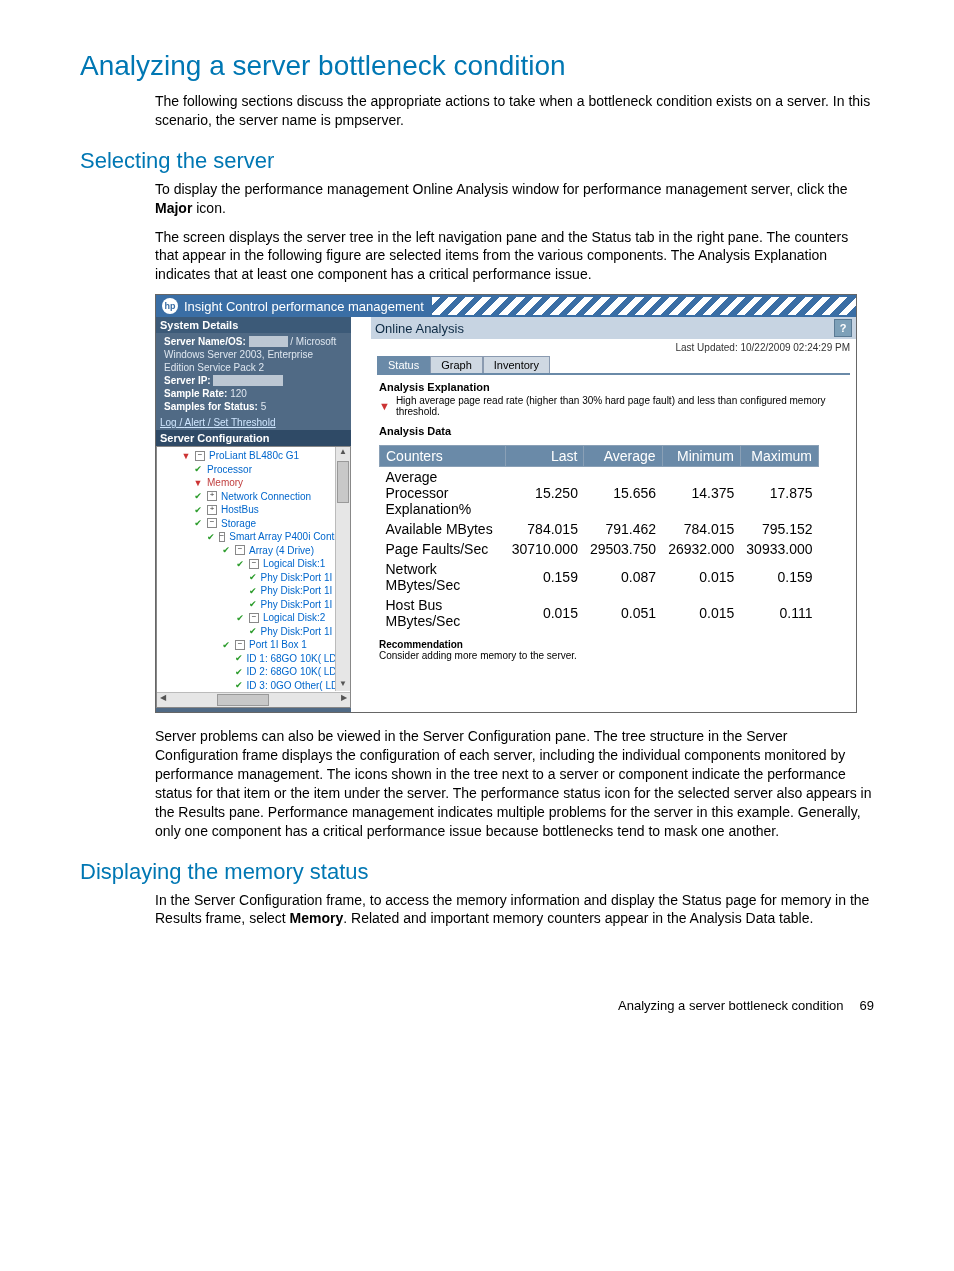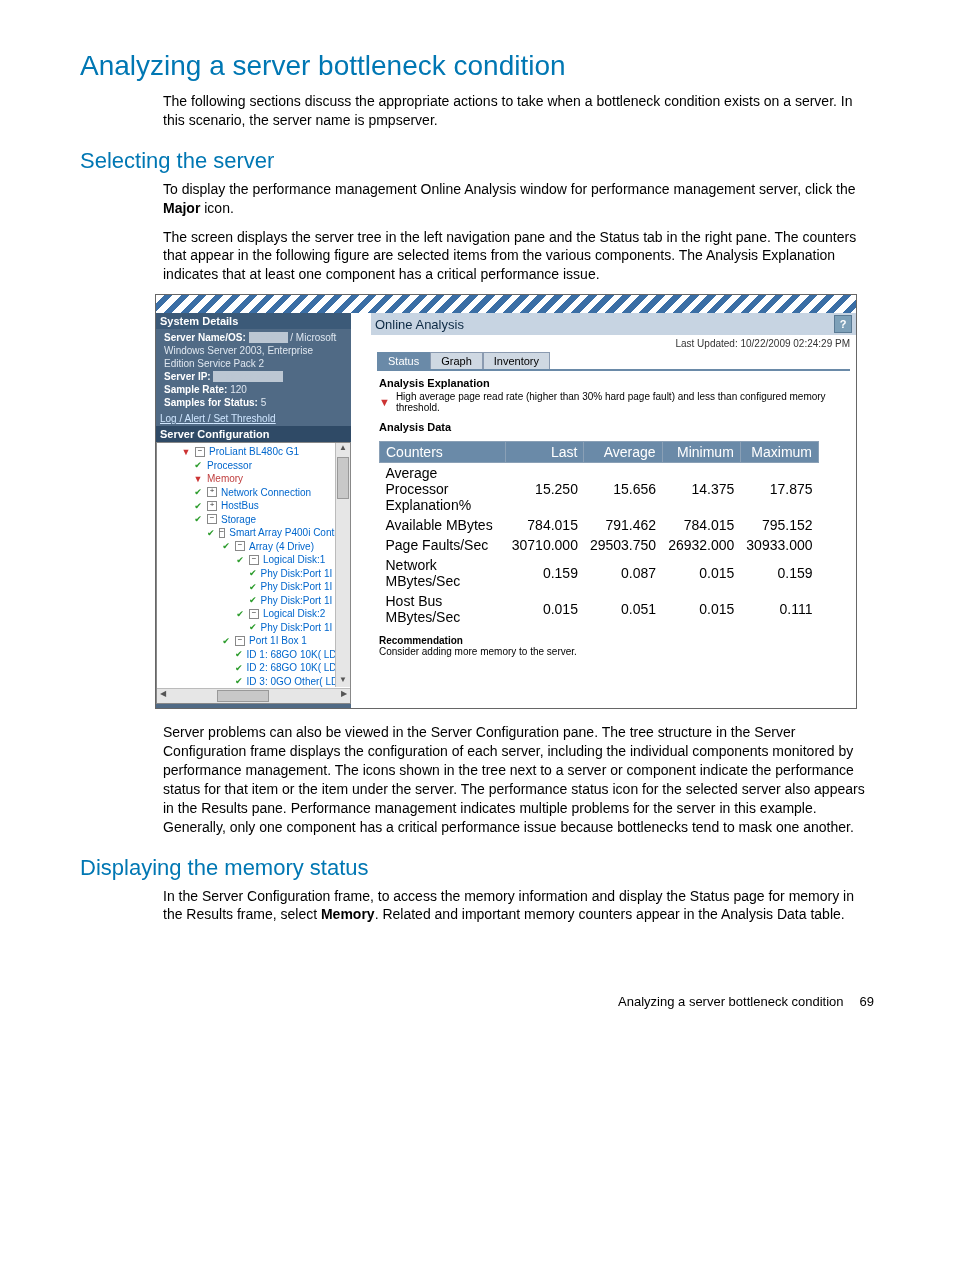--- a/index.html
+++ b/index.html
@@ -26,21 +26,21 @@
     color: #0077b3;
     font-size: 22px;
     margin: 18px 0 6px 0;
     font-stretch: condensed;
   }
   .body-indent {
     margin-left: 75px;
     font-size: 14px;
     line-height: 1.35;
   }
-  .body-indent p { margin: 6px 0 10px 8px; }
+  .body-indent p { margin: 6px 0 10px 0; }
   .bold { font-weight: bold; }
 
   
   .shot {
     margin-left: 75px;
     width: 700px;
     border: 1px solid #666;
     font-family: Tahoma, Arial, sans-serif;
     font-size: 11px;
     background: #fff;
@@ -196,20 +196,24 @@
   <h2>Selecting the server</h2>
   <div class="body-indent">
     <p>
       <span>To display the performance management Online Analysis window for performance management server, click the </span><span class="bold">Major</span><span> icon.</span>
     </p>
     <p>The screen displays the server tree in the left navigation pane and the Status tab in the right pane. The counters that appear in the following figure are selected items from the various components. The Analysis Explanation indicates that at least one component has a critical performance issue.</p>
   </div>
 
   <div class="shot">
     <div class="titlebar">
+      <div class="titlebar-label">
+        <span class="hp-logo">hp</span>
+        <span>Insight Control performance management</span>
+      </div>
       <div class="titlebar-stripes"></div>
     </div>
     <div class="shot-body">
       <div class="left-pane">
         <div class="sys-details-hdr">System Details</div>
         <div class="sys-details">
           <div><span class="lbl">Server Name/OS:</span> <span class="blocked">xxx</span><span> / Microsoft Windows Server 2003, Enterprise Edition Service Pack 2</span></div>
           <div><span class="lbl">Server IP:</span> <span class="blocked">xx xxx xxx</span></div>
           <div><span class="lbl">Sample Rate:</span> <span>120</span></div>
           <div><span class="lbl">Samples for Status:</span> <span>5</span></div>

